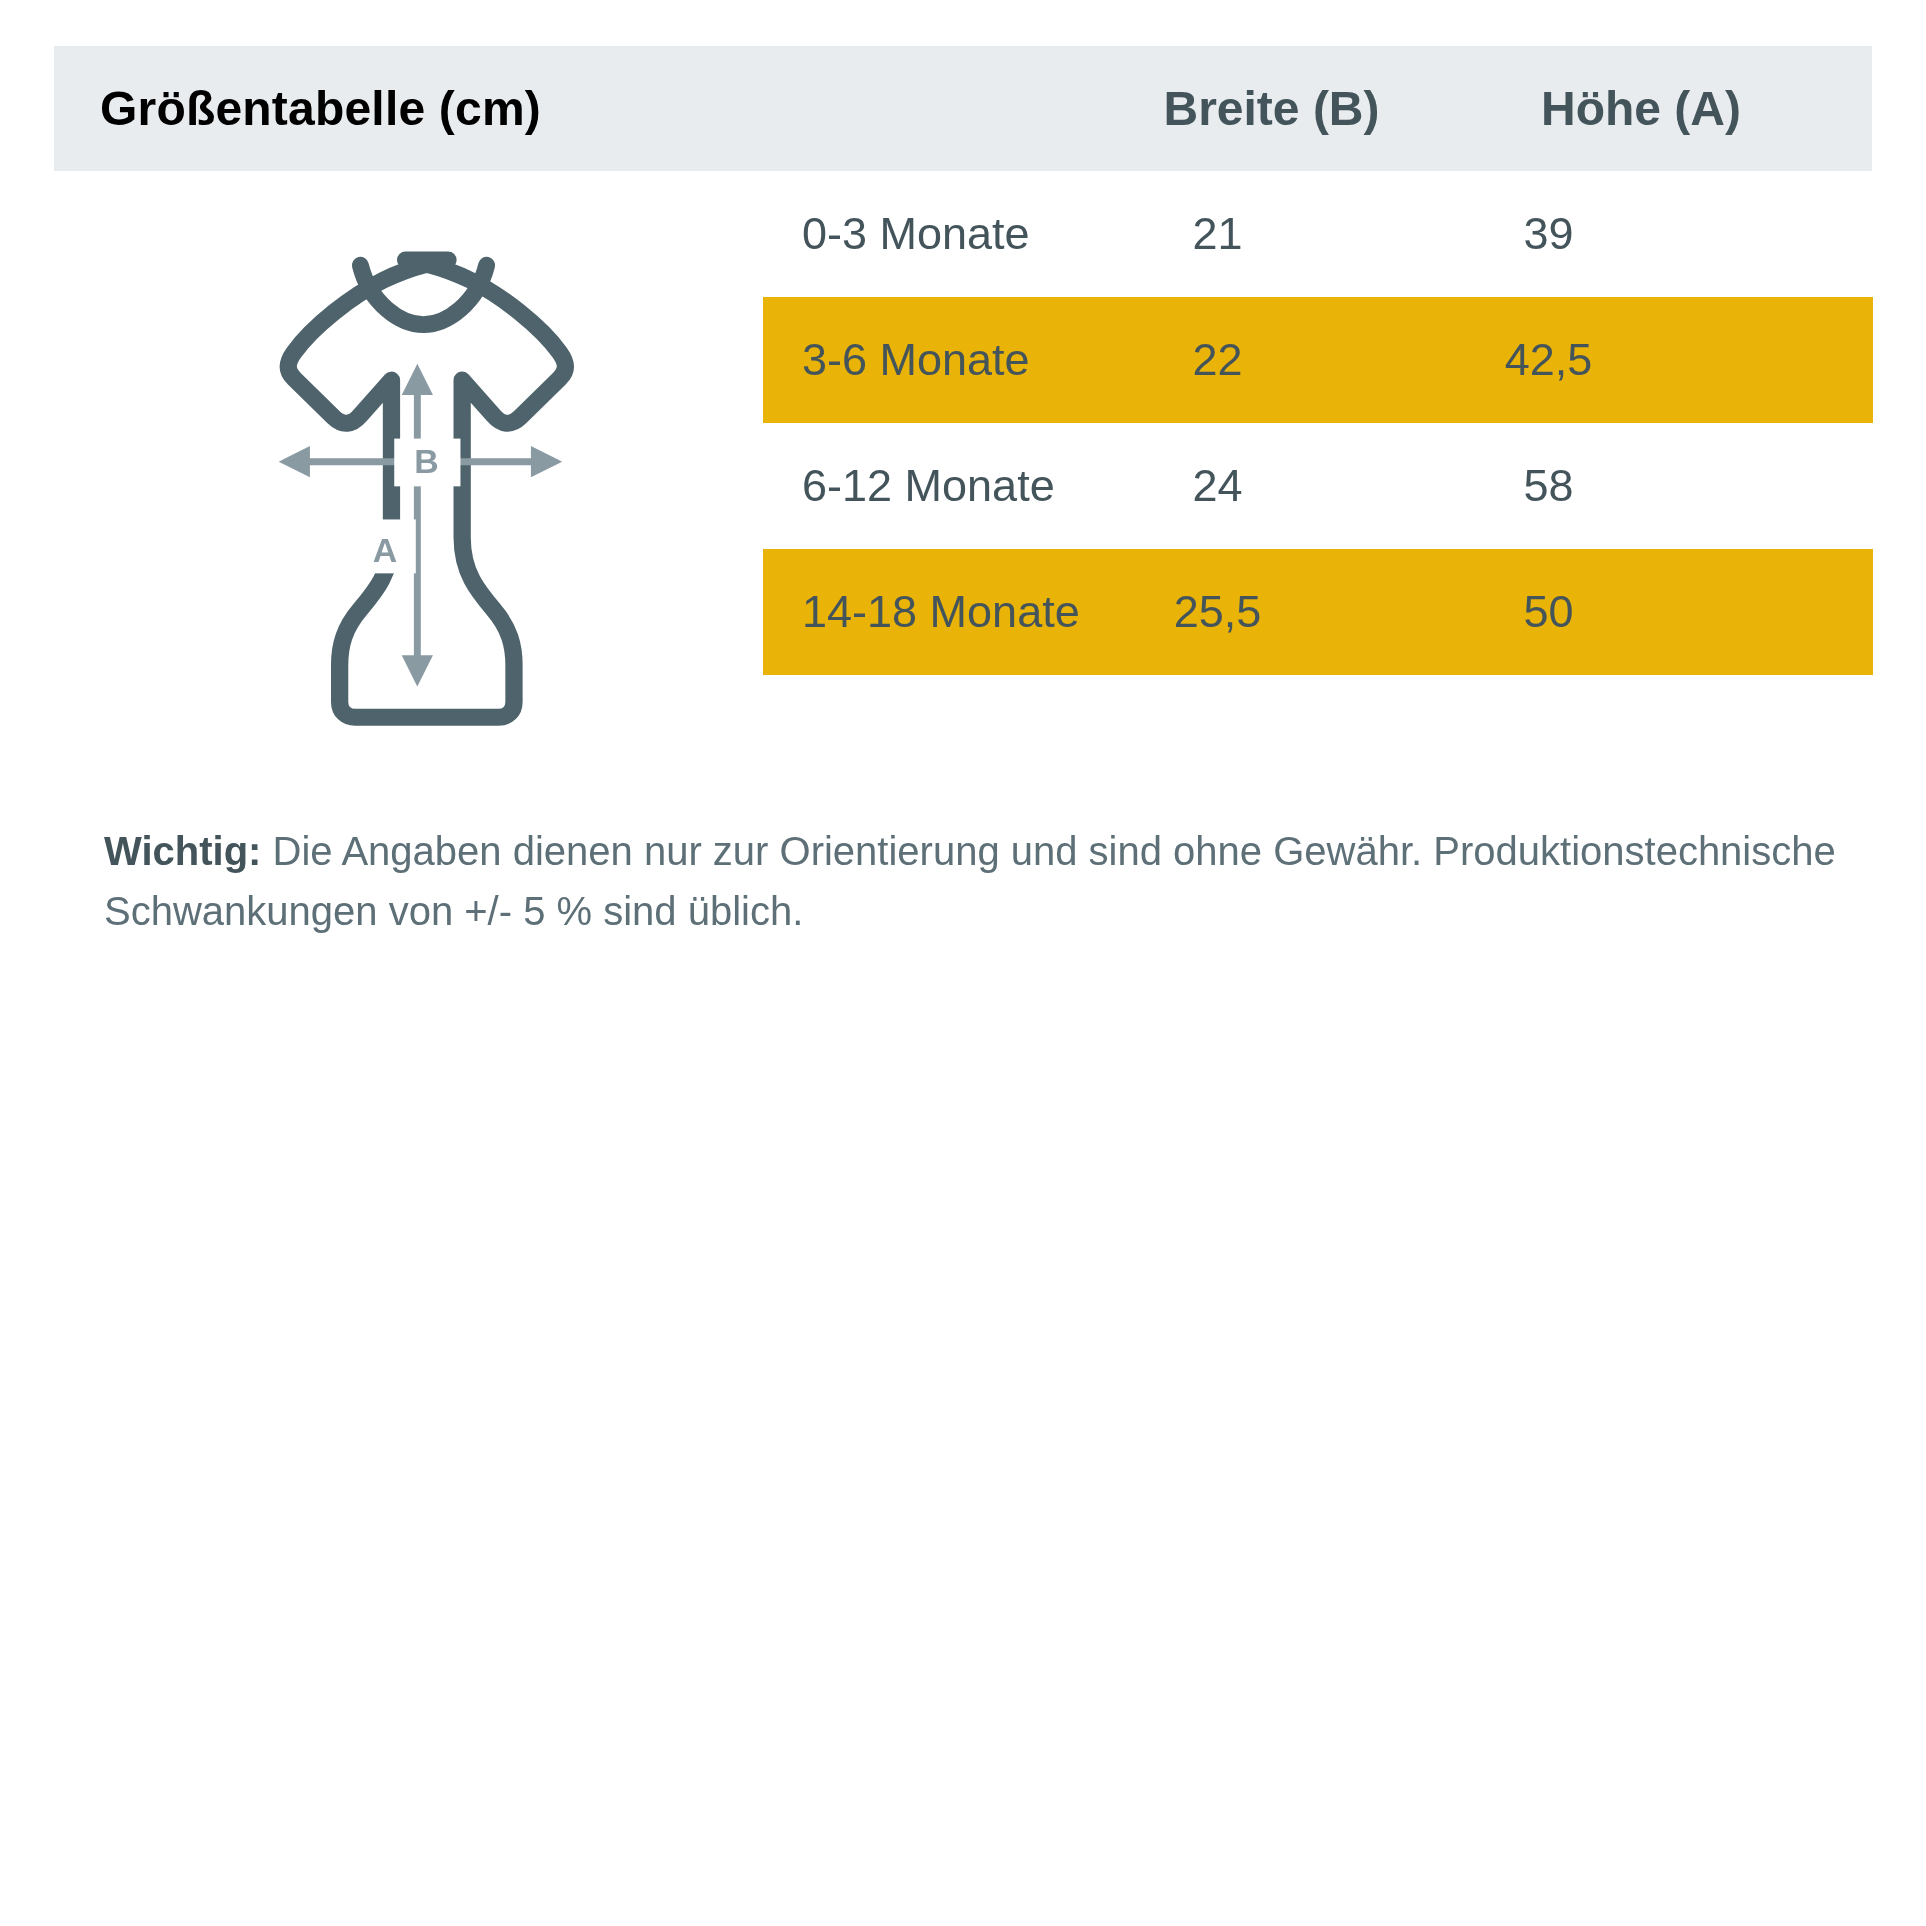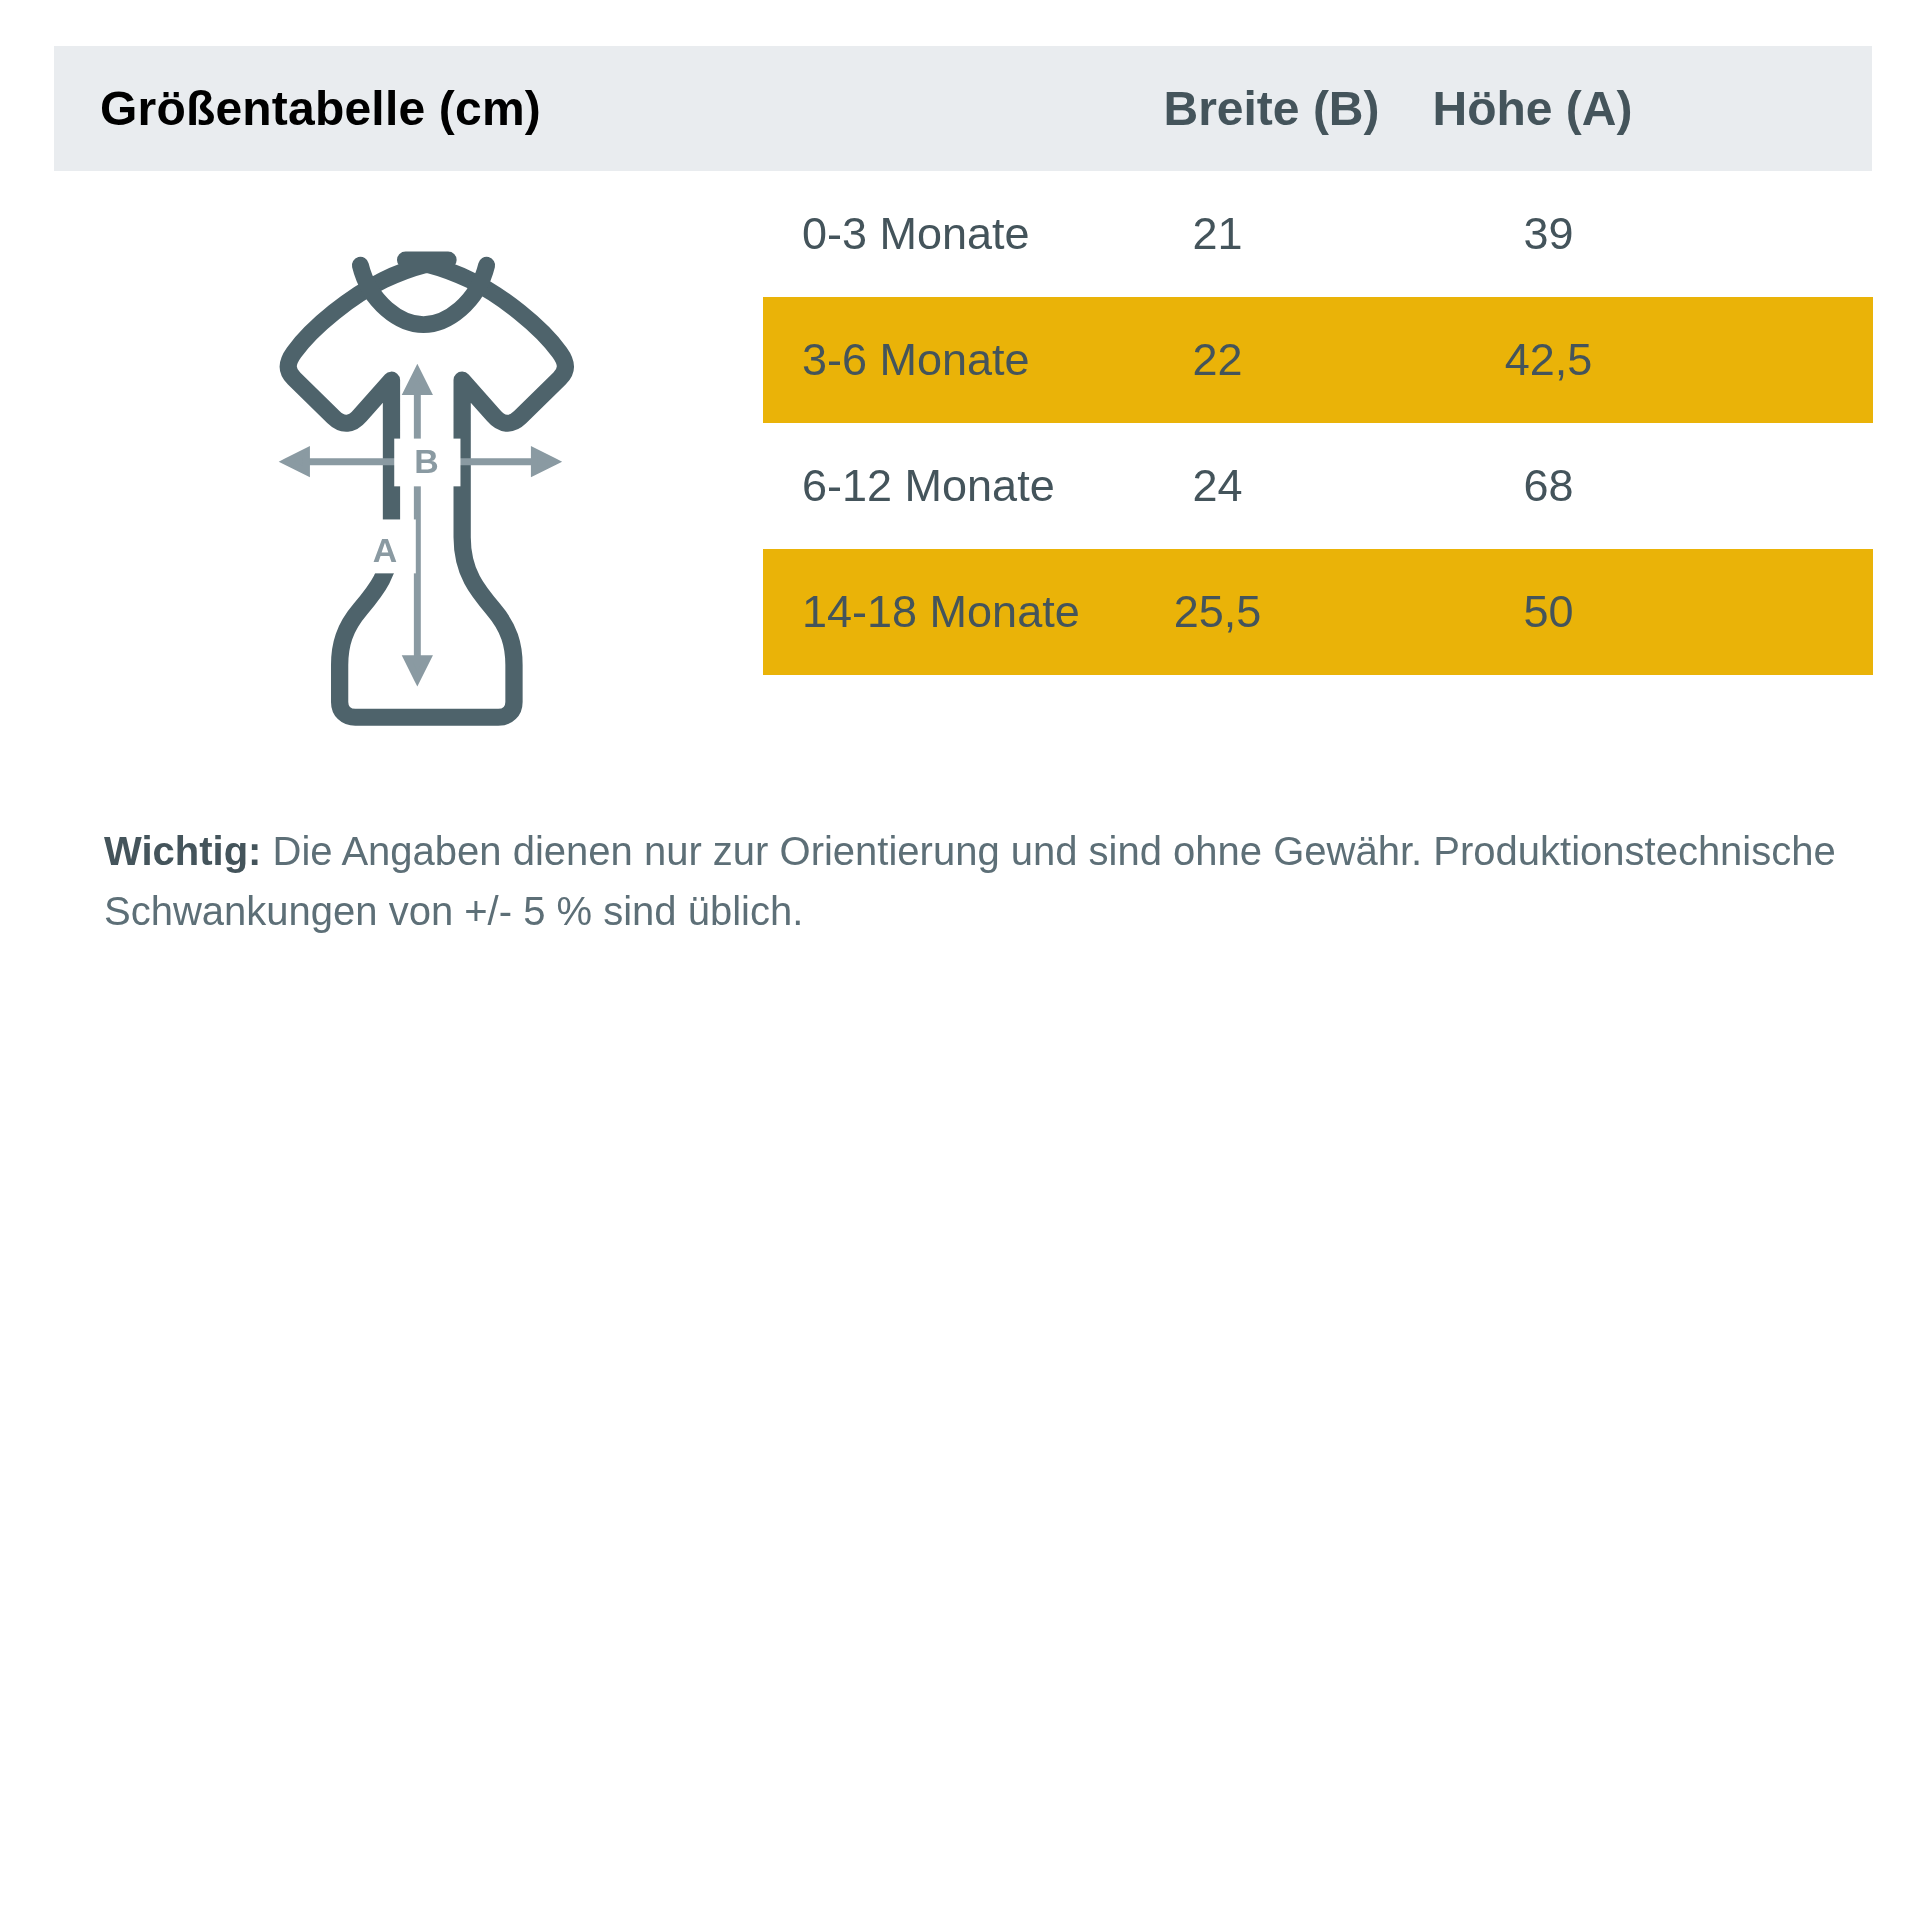--- a/index.html
+++ b/index.html
@@ -46,23 +46,23 @@
     left: 1079px;
     width: 277px;
     text-align: center;
     font-size: 48px;
     font-weight: bold;
     color: #44545b;
     white-space: nowrap;
   }
   .header-col-a {
     position: absolute;
-    left: 1340px;
-    width: 277px;
-    text-align: center;
+    left: 1410px;
+    width: 277px;
+    text-align: right;
     font-size: 48px;
     font-weight: bold;
     color: #44545b;
     white-space: nowrap;
   }
 
   
   .table-wrap {
     position: absolute;
     left: 763px;
@@ -200,21 +200,21 @@
 
     <div class="row alt">
       <div class="cell-size">3-6 Monate</div>
       <div class="cell-b">22</div>
       <div class="cell-a">42,5</div>
     </div>
 
     <div class="row">
       <div class="cell-size">6-12 Monate</div>
       <div class="cell-b">24</div>
-      <div class="cell-a">68</div>
+      <div class="cell-a">58</div>
     </div>
 
     <div class="row alt">
       <div class="cell-size">14-18 Monate</div>
       <div class="cell-b">25,5</div>
       <div class="cell-a">50</div>
     </div>
 
   </div>
 

